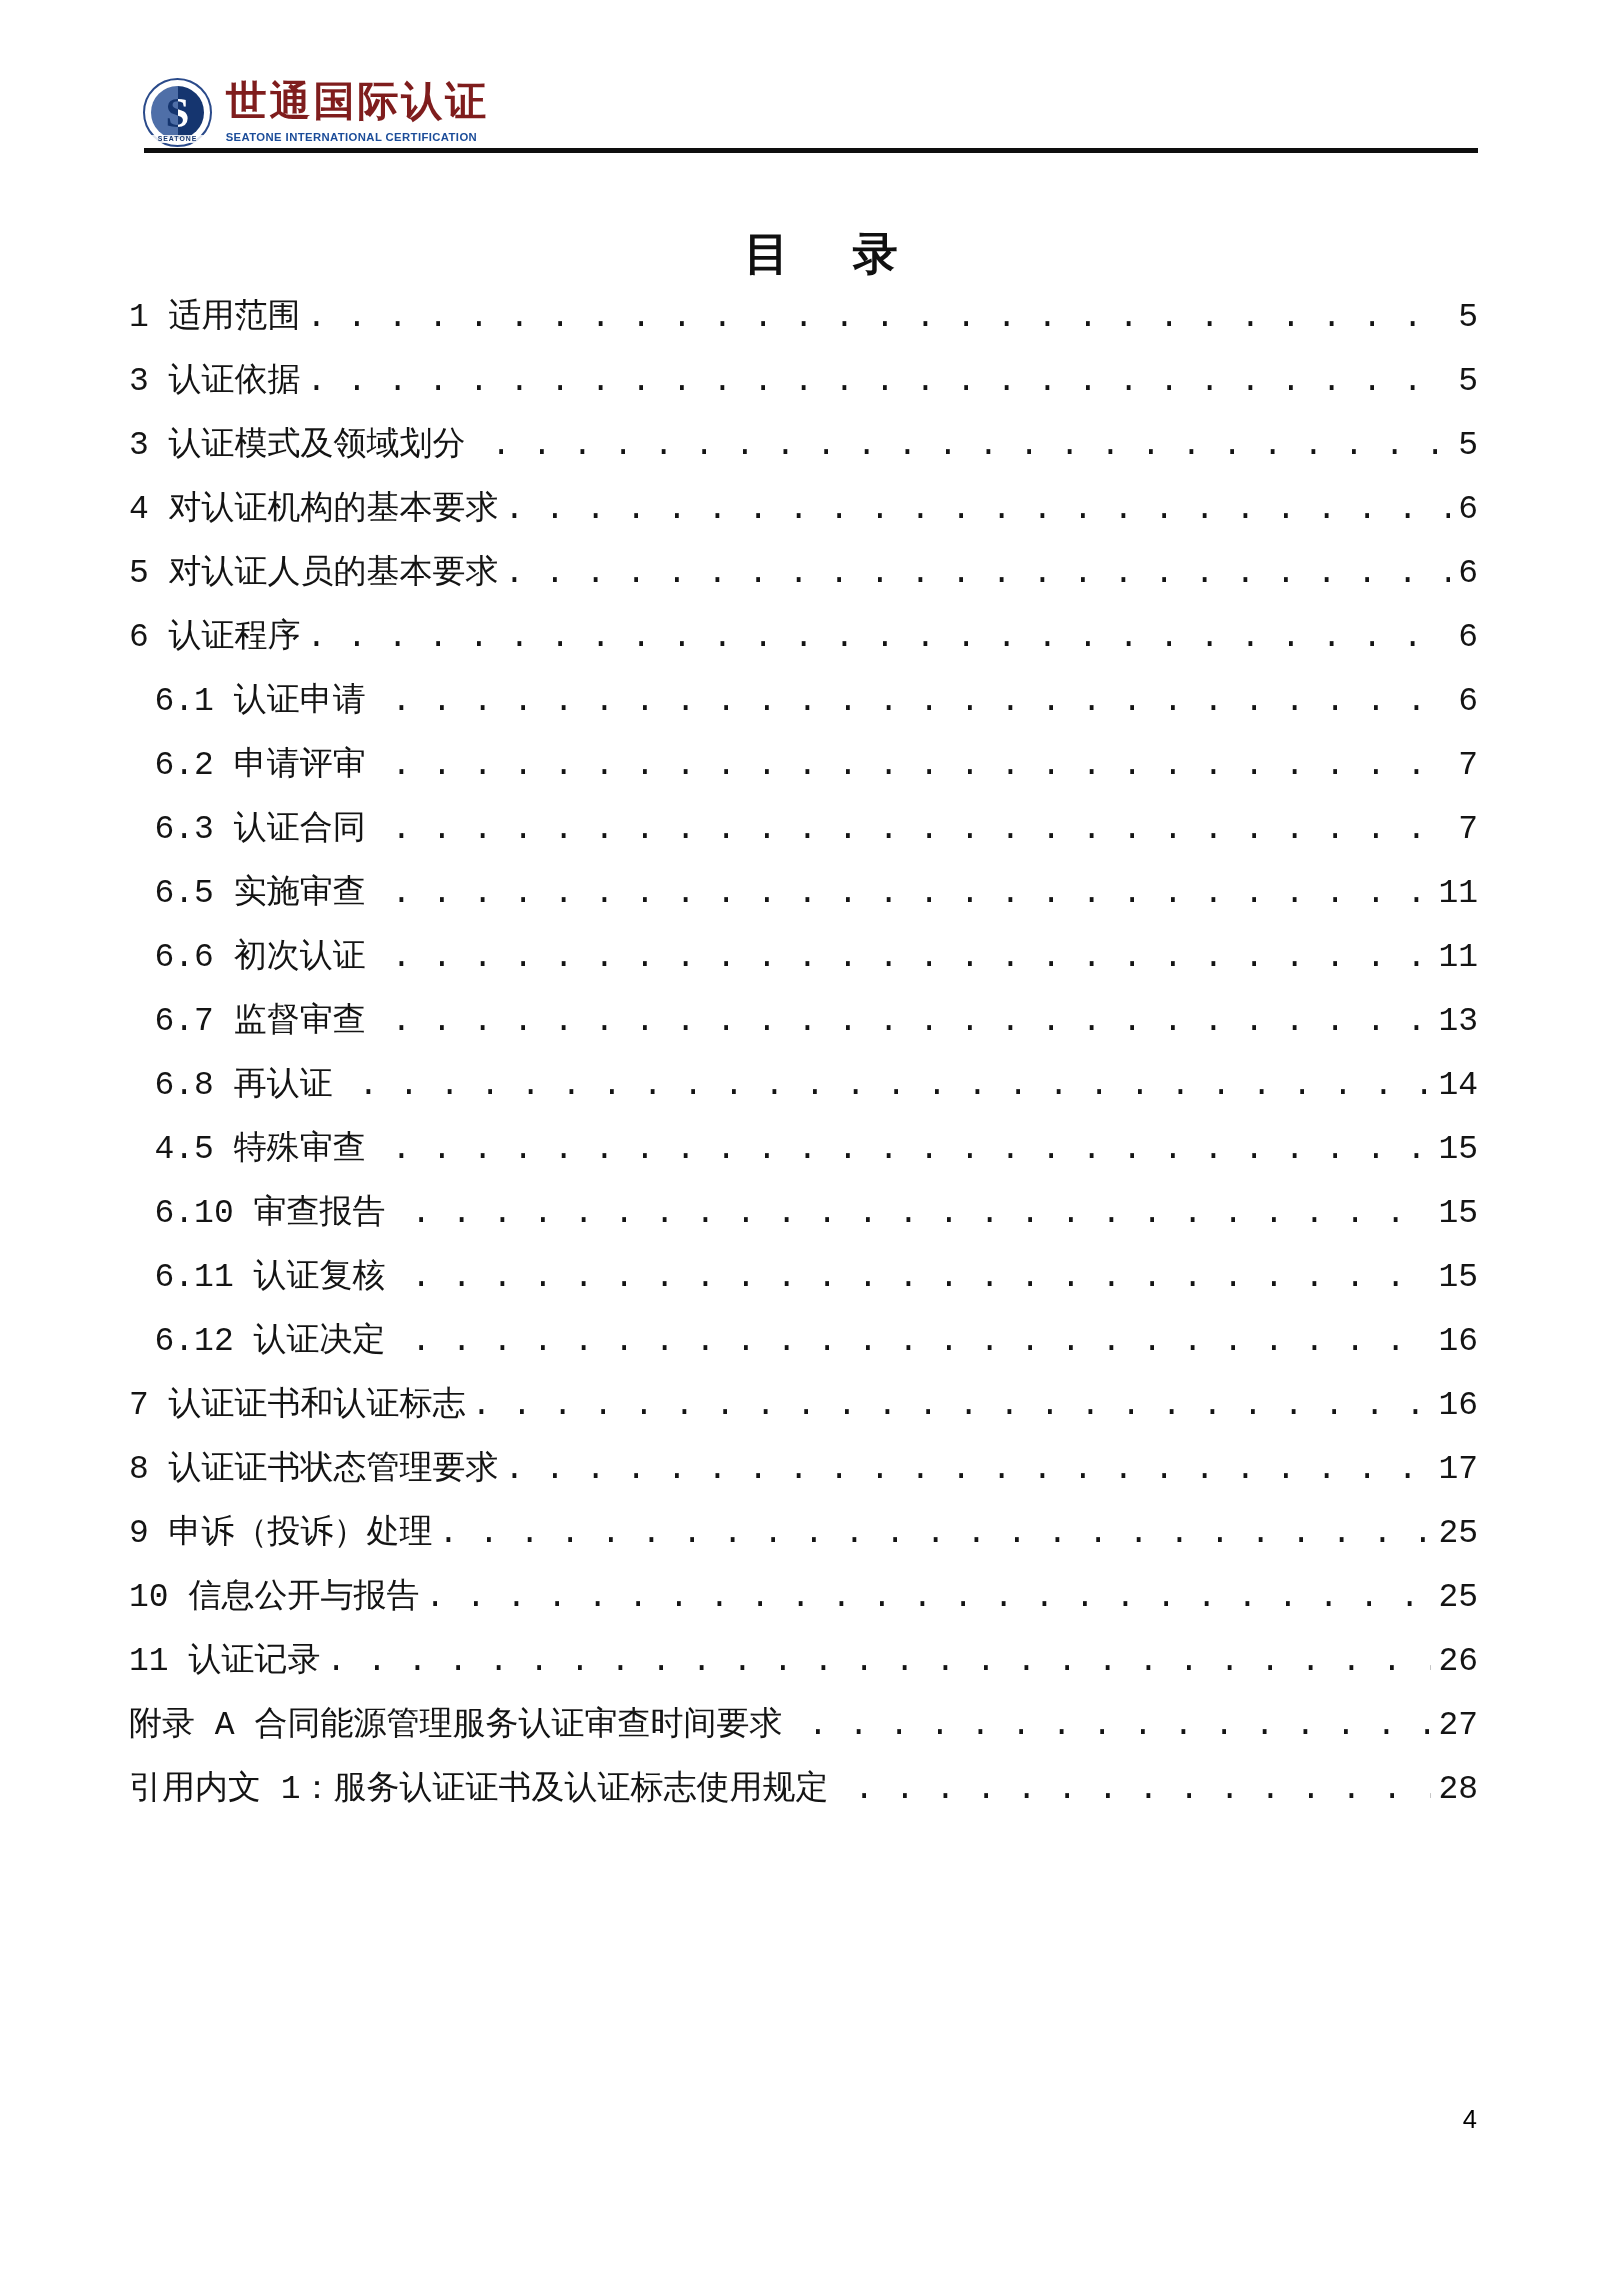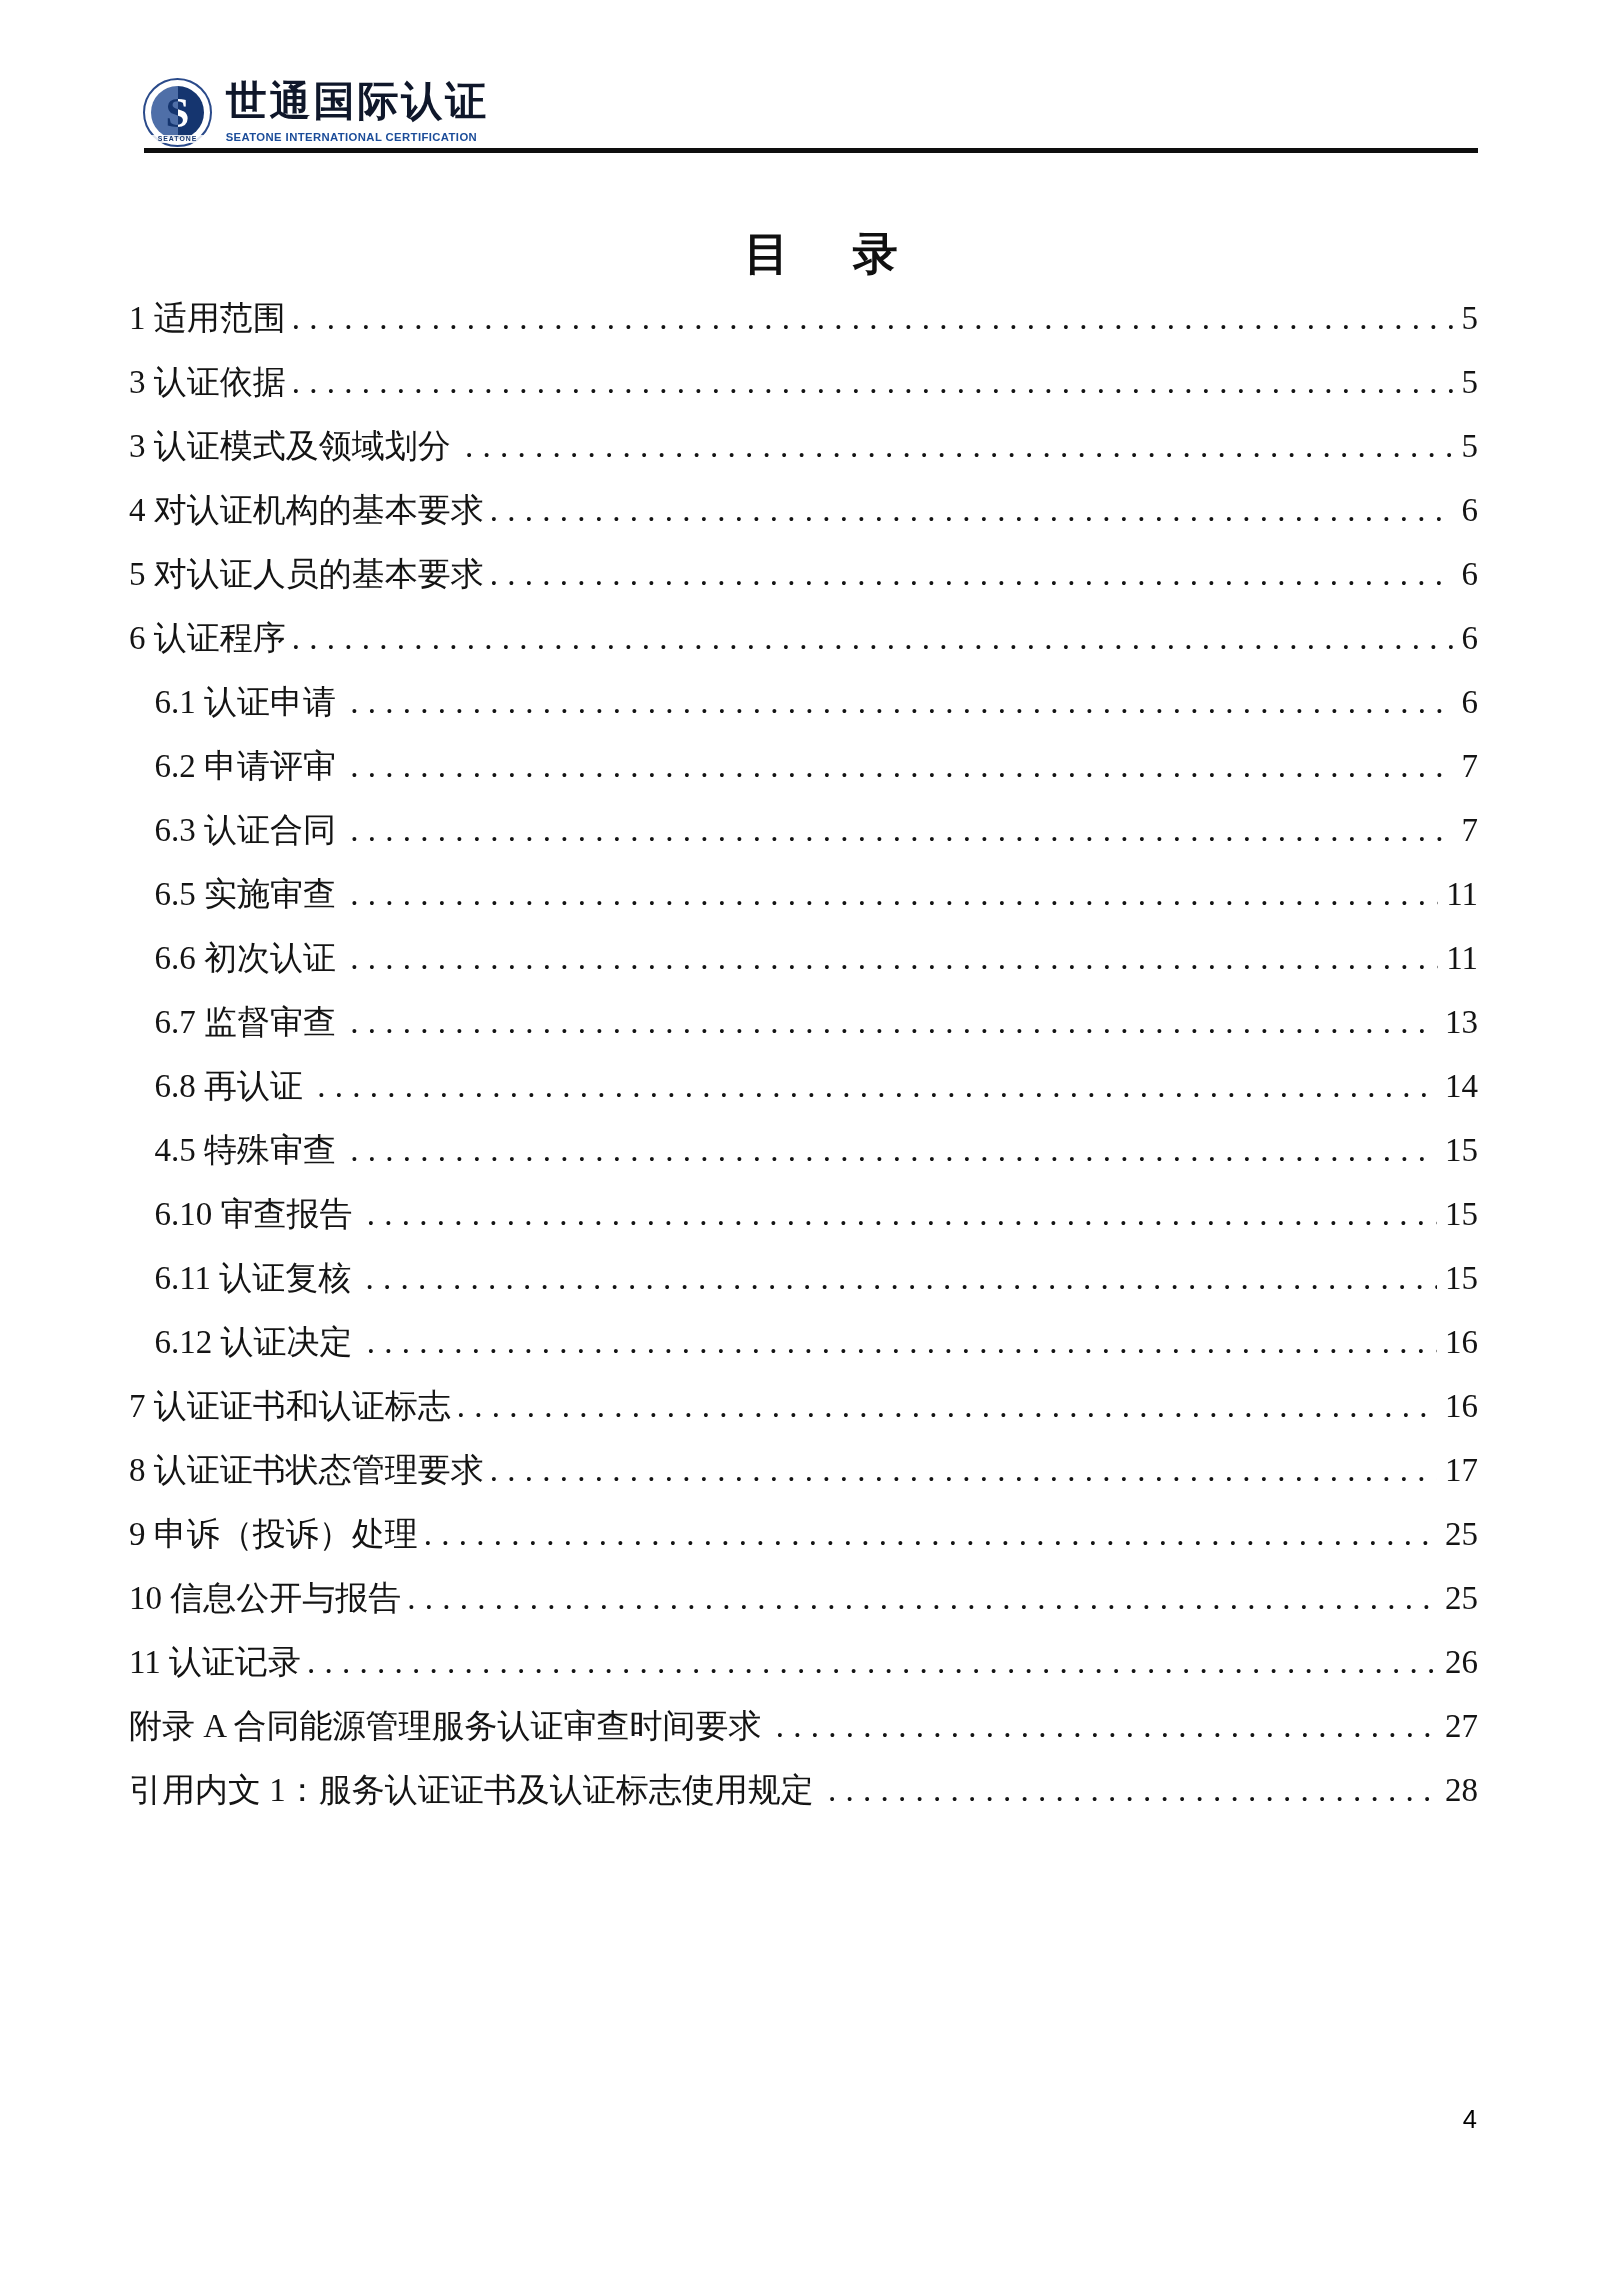--- a/index.html
+++ b/index.html
@@ -19,28 +19,28 @@
   .s-clip.l{left:0;}
   .s-clip.r{left:50%;}
   .s-clip>span{position:absolute;top:0;height:100%;width:200%;display:flex;align-items:center;justify-content:center;
     font-weight:bold;font-size:43px;font-family:"Liberation Serif",serif;line-height:1;}
   .s-clip.l>span{left:0;color:#15356f;}
   .s-clip.r>span{left:-100%;color:#ffffff;}
   .ring-text{position:absolute;left:0;right:0;bottom:2px;text-align:center;
     font-size:6.9px;font-weight:bold;color:#15356f;background:rgba(255,255,255,0.85);
     font-family:"Liberation Sans",sans-serif;letter-spacing:1px;line-height:7.8px;}
   .logo-text{margin-left:13.7px;padding-top:2.9px;font-family:"Liberation Sans",sans-serif;}
-  .logo-cn{font-size:41px;font-weight:bold;color:#0f172a;letter-spacing:2.9px;line-height:1.0;white-space:nowrap;}
+  .logo-cn{font-size:41px;font-weight:bold;color:#7f1d1d;letter-spacing:2.9px;line-height:1.0;white-space:nowrap;}
   .logo-en{font-size:11.3px;font-weight:bold;color:#1b4c99;letter-spacing:0.4px;margin-top:9px;white-space:nowrap;}
   .header-rule{position:absolute;left:144px;top:148px;width:1334px;height:4.9px;background:#0e0e0e;}
   
   .doc-title{position:absolute;left:0;top:212px;width:100%;margin:12px;text-align:center;
     font-size:45px;font-weight:bold;letter-spacing:2px;word-spacing:17.6px;white-space:pre;color:#101010;}
   
-  .toc{position:absolute;left:129px;top:286px;width:1349px;}
+  .toc{position:absolute;left:129px;top:286px;width:1349px;font-family:Liberation Mono, monospace;}
   .toc-row{display:flex;align-items:baseline;line-height:64px;font-size:33px;}
   .toc-row.lvl2{padding-left:25.5px;}
   .toc-label{white-space:pre;}
   .toc-dots{flex:1 1 auto;overflow:hidden;white-space:nowrap;margin:0 7.8px 0 5.9px;min-width:0;}
   .toc-dots::after{
     content:". . . . . . . . . . . . . . . . . . . . . . . . . . . . . . . . . . . . . . . . . . . . . . . . . . . . . . . . . . . . . . . . . . . . . . . . . . . . . . . . . . . . . . . . . . . . . . . . . . . . . . . . . . . . . . . . . . . . . . . . . . . . . . . . . . . . ";
     letter-spacing:0.5px;}
   .toc-page{flex:0 0 auto;text-align:right;}
   
   .page-num{position:absolute;right:143px;top:2105px;font-size:25.5px;color:#000;

